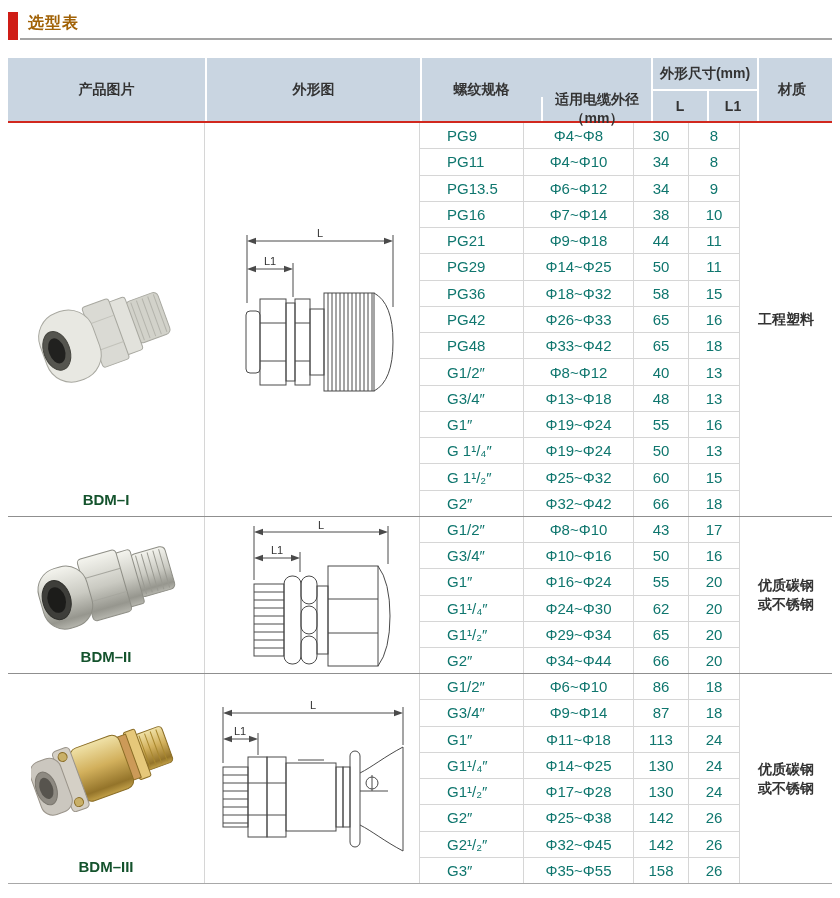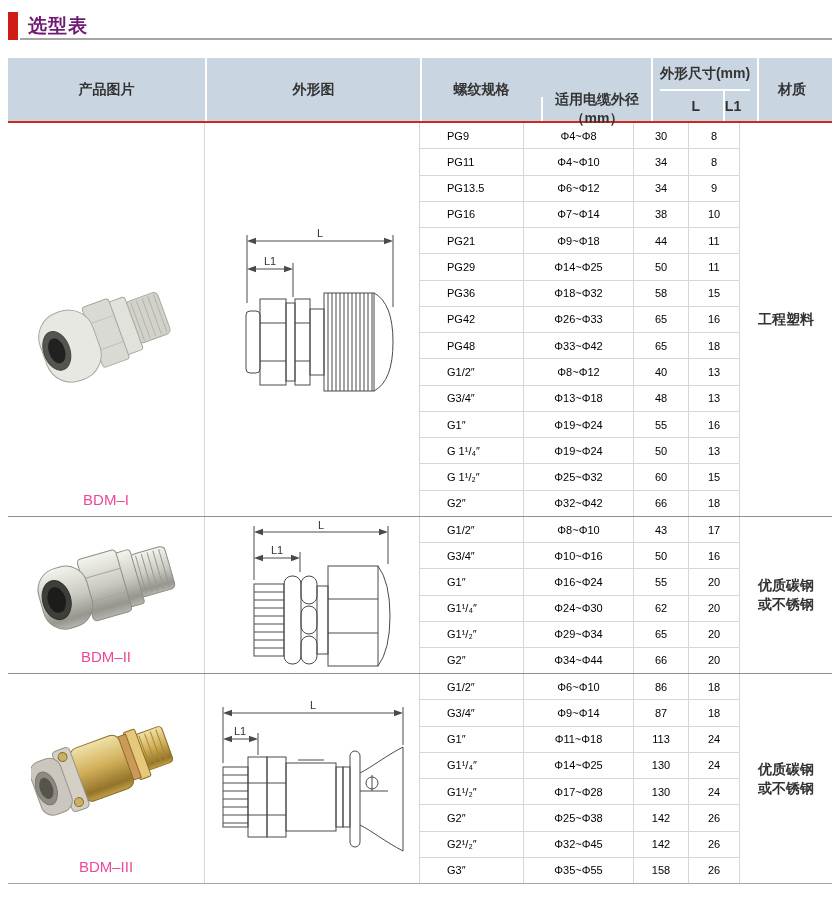--- a/index.html
+++ b/index.html
@@ -2,64 +2,64 @@
 <html><head>
 <meta charset="utf-8">
 <style>
   * { box-sizing: border-box; margin: 0; padding: 0; }
   body { background: #ffffff; font-family: "Liberation Sans", "DejaVu Sans", sans-serif; }
   .page { position: relative; width: 840px; height: 898px; background: #fff; color: #333; overflow: hidden; }
 
   
   .titlebar { position: absolute; left: 0; top: 0; width: 100%; height: 58px; }
   .redbar { position: absolute; left: 8px; top: 12px; width: 10px; height: 28px; background: #cf1d16; }
-  .title-text { position: absolute; left: 28px; top: 13px; font-size: 19px; font-weight: bold; color: #701a75; letter-spacing: 1px; }
+  .title-text { position: absolute; left: 28px; top: 13px; font-size: 16px; font-weight: bold; color: #a16207; letter-spacing: 1px; }
   .title-underline { position: absolute; left: 20px; right: 8px; top: 38px; height: 2px; background: #a5a5a5; }
 
   
   .seltable { position: absolute; left: 8px; top: 58px; width: 824px; }
   .thead { display: flex; height: 65px; background: #c9d5e1; border-bottom: 2px solid #d1281e; font-size: 14px; font-weight: bold; color: #333; }
   .thead > div + div { border-left: 2px solid #ffffff; }
   .hcell { display: flex; align-items: center; justify-content: center; text-align: center; }
   .c-product { width: 197px; }
   .c-drawing { width: 215px; }
   .c-spec { width: 121px; }
   .c-od { width: 110px; margin-top: 39px; }
-  .c-dims { width: 106px; display: flex; flex-direction: column; align-items: center; }
+  .c-dims { width: 106px; display: flex; flex-direction: column; }
   .c-material { width: 68px; }
   .hgroup-top { height: 33px; border-bottom: 2px solid #fff; display: flex; align-items: center; justify-content: center; }
   .hgroup-bottom { flex: 1; display: flex; }
   .hsub { display: flex; align-items: center; justify-content: center; }
   .c-l { width: 54px; }
   .c-l1 { flex: 1; border-left: 2px solid #fff; }
   .pre { white-space: pre-line; line-height: 1.35; }
 
   .tbody { border-bottom: 1px solid #a8a8a8; }
   .section { display: flex; }
   .section + .section { border-top: 1px solid #8f8f8f; }
   .s1 { height: 393px; }
   .s2 { height: 157px; }
   .s3 { height: 210px; }
 
   .photo-cell { width: 197px; border-right: 1px solid #d6d6d6; position: relative; display: flex; align-items: center; justify-content: center; }
   .s1 .photo-cell svg { margin-top: 28px; }
   .s2 .photo-cell svg, .s3 .photo-cell svg { margin-bottom: 16px; }
   .drawing-cell { width: 215px; border-right: 1px solid #d6d6d6; display: flex; align-items: center; justify-content: center; }
-  .spec-block { width: 320px; border-right: 1px solid #d6d6d6; display: flex; flex-direction: column; font-size: 11px; color: #000000; }
+  .spec-block { width: 320px; border-right: 1px solid #d6d6d6; display: flex; flex-direction: column; font-size: 15px; color: #0f766e; }
   .material-cell { width: 92px; display: flex; align-items: center; justify-content: center; text-align: center; font-size: 14px; font-weight: bold; }
 
   .spec-row { flex: 1; display: flex; }
   .spec-row + .spec-row { border-top: 1px solid #d6d6d6; }
   .cell { display: flex; align-items: center; justify-content: center; }
   .cell.col-spec { width: 104px; justify-content: flex-start; padding-left: 27px; border-right: 1px solid #d6d6d6; }
   .cell.col-od { width: 110px; border-right: 1px solid #d6d6d6; }
   .cell.col-l { width: 55px; border-right: 1px solid #d6d6d6; }
   .cell.col-l1 { flex: 1; }
 
-  .model-label { position: absolute; bottom: 8px; left: 0; right: 0; text-align: center; font-size: 15px; color: #ec4899; }
+  .model-label { position: absolute; bottom: 8px; left: 0; right: 0; text-align: center; font-size: 15px; color: #14532d; font-weight: bold; }
 
   svg.draw text { font-family: "Liberation Sans", "DejaVu Sans", sans-serif; }
 </style>
 </head>
 <body>
 
 <div class="page">
 
   <div class="titlebar">
     <div class="redbar"></div>

